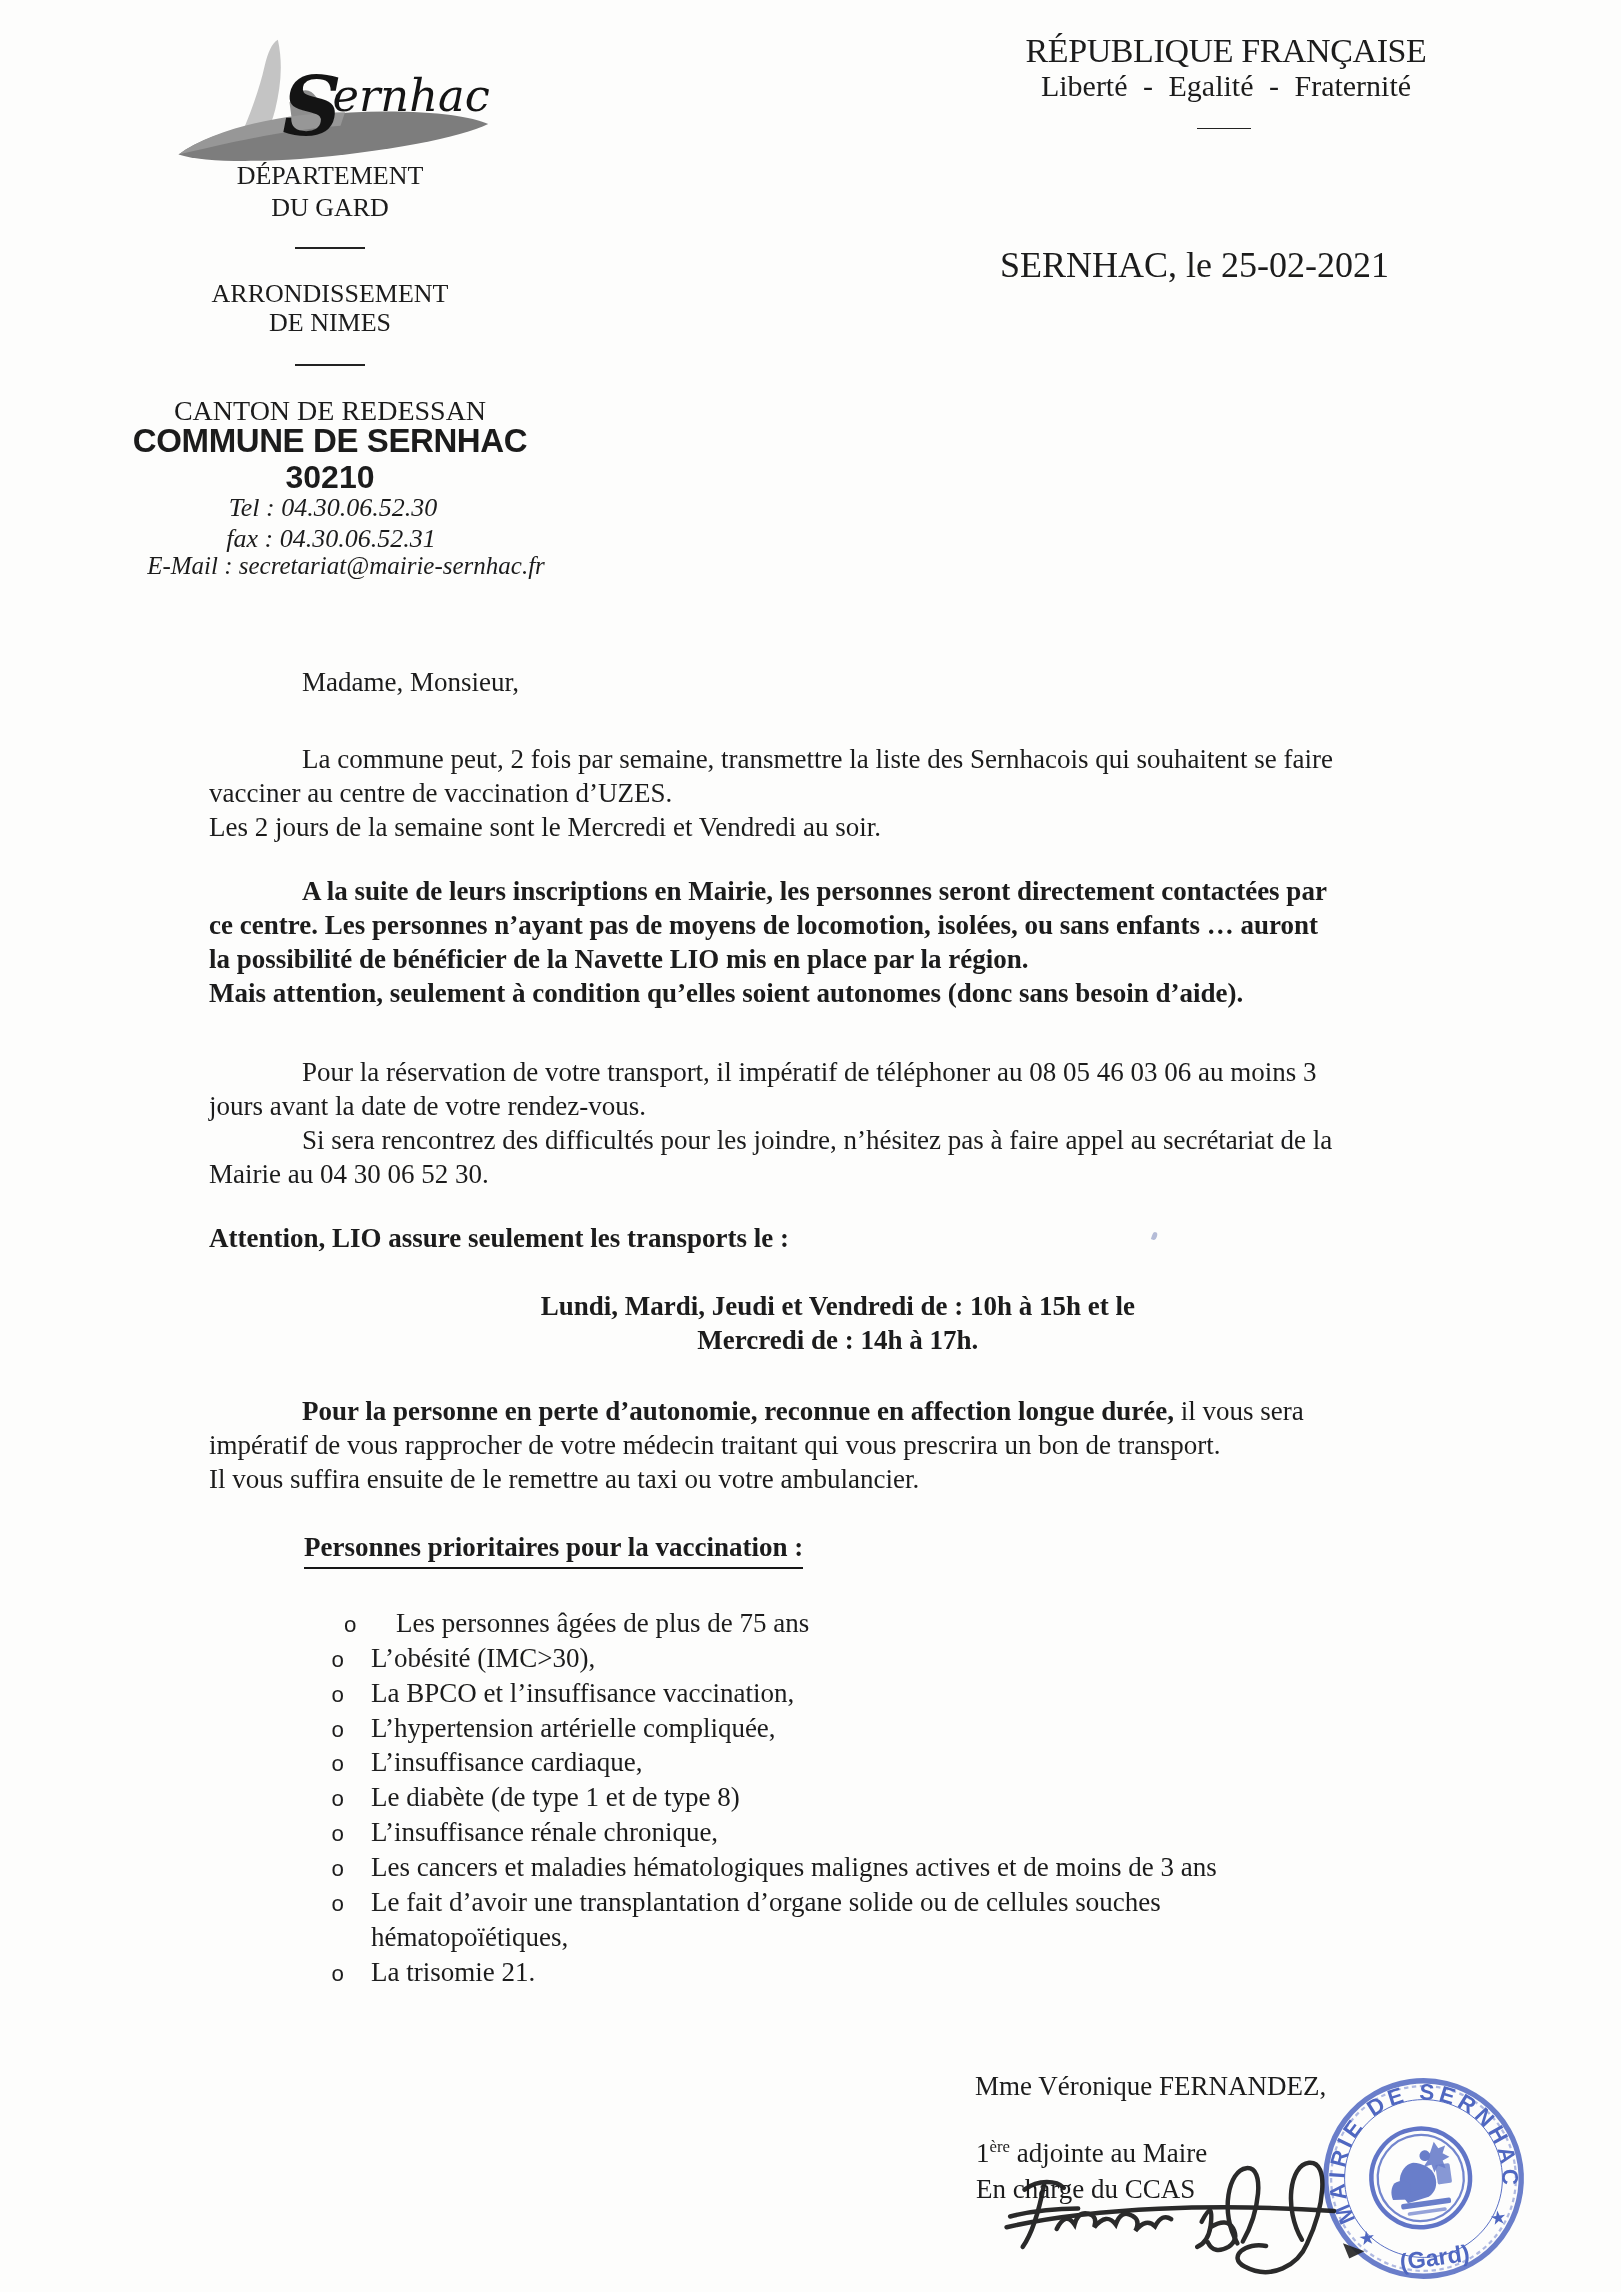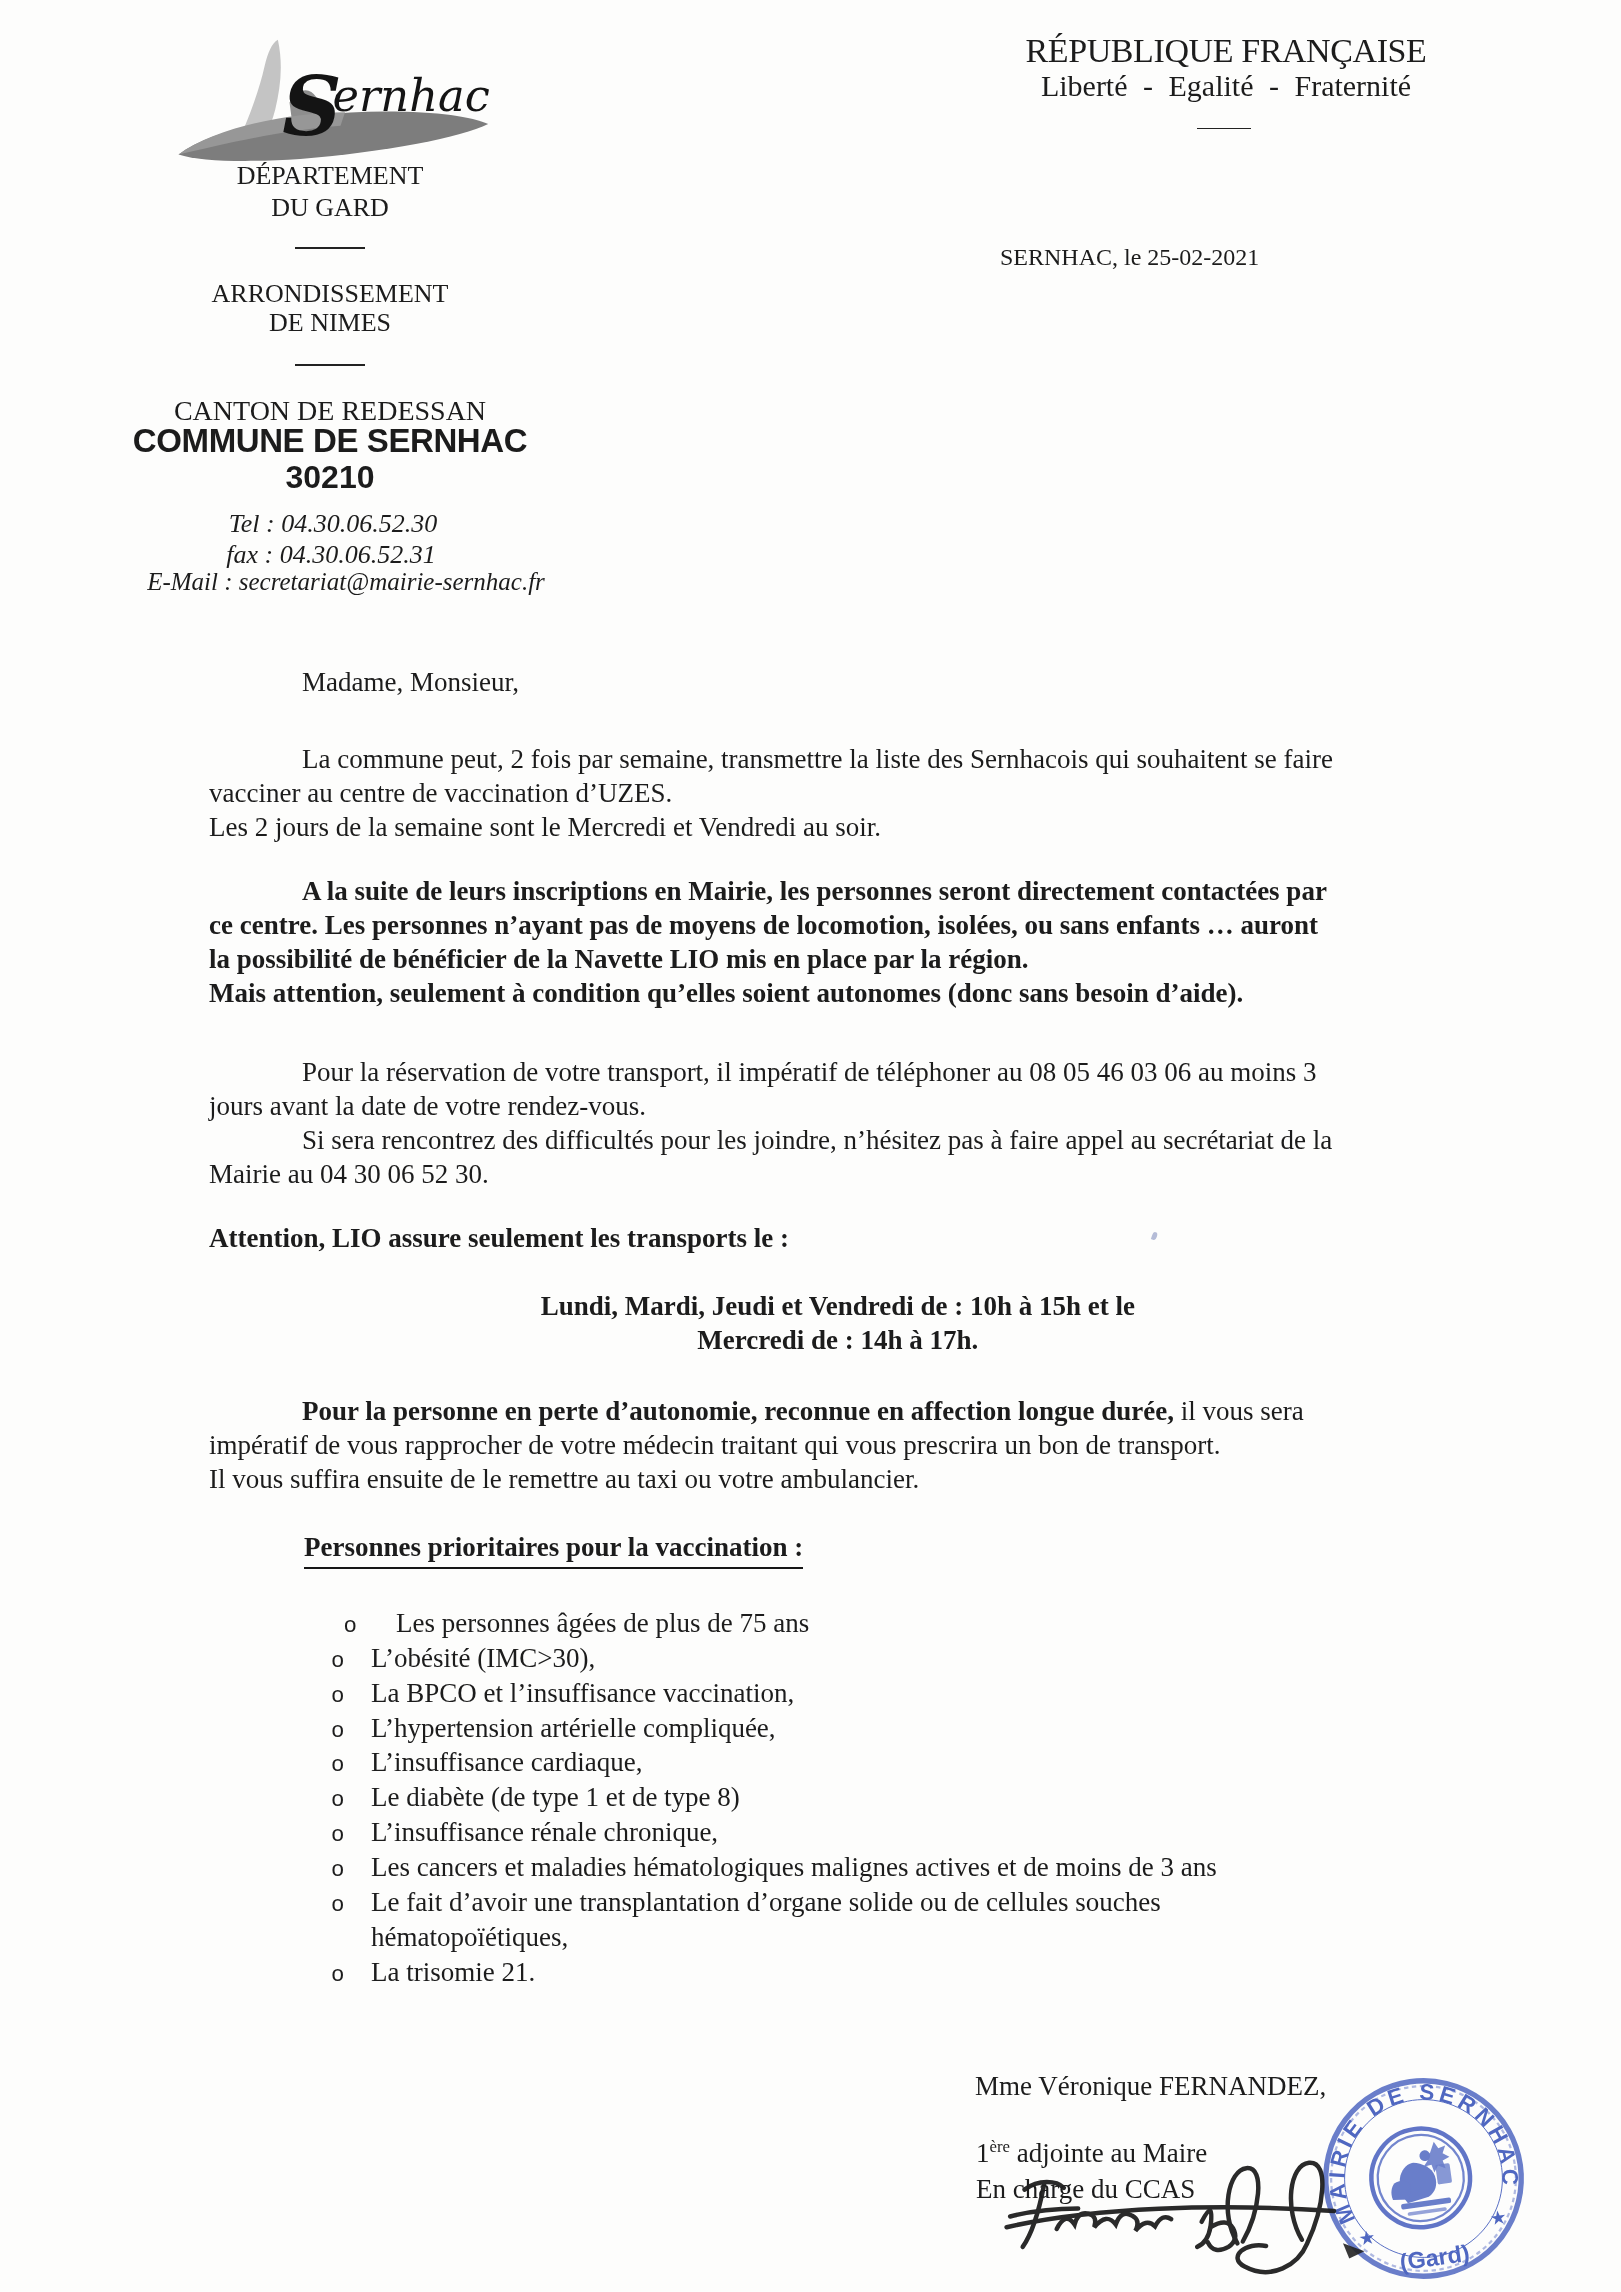--- a/index.html
+++ b/index.html
@@ -10,21 +10,21 @@
     margin:0 auto;
     background:#fdfdfc;
     overflow:hidden;
     font-family:"Liberation Serif", serif;
     color:#1c1c1c;
   }
   .abs{position:absolute;}
   .ser{font-family:"Liberation Serif", serif;}
   .sans{font-family:"Liberation Sans", sans-serif;}
   .b{font-weight:bold;}
-  .i{font-style:italic;margin-top:16px;}
+  .i{font-style:italic;}
   .ctr{transform:translateX(-50%);white-space:nowrap;}
   .nw{white-space:nowrap;}
   .hrbar{border-top:2.7px solid #222;height:0;}
   
   .col{left:209px;width:1229px;font-size:27px;line-height:34px;}
   .ind{text-indent:93px;}
   
   .li{position:absolute;left:331px;font-size:27px;line-height:35px;white-space:nowrap;}
   .li .mk{position:absolute;left:0;top:2.7px;font-family:"Liberation Mono",monospace;font-size:22.4px;}
   .li .tx{display:inline-block;padding-left:40px;text-align:right;}
@@ -64,21 +64,21 @@
   <div class="abs ctr ser" style="left:330px;top:395px;font-size:28px;">CANTON DE REDESSAN</div>
   <div class="abs ctr sans b" style="left:330px;top:422px;font-size:33px;letter-spacing:-0.4px;">COMMUNE DE SERNHAC</div>
   <div class="abs ctr sans b" style="left:330px;top:459px;font-size:32px;">30210</div>
   <div class="abs ctr ser i" style="left:333px;top:493px;font-size:26px;">Tel : 04.30.06.52.30</div>
   <div class="abs ctr ser i" style="left:331px;top:524px;font-size:26px;">fax : 04.30.06.52.31</div>
   <div class="abs ctr ser i" style="left:346px;top:552px;font-size:25px;">E-Mail : secretariat@mairie-sernhac.fr</div>
 
   <div class="abs ctr ser" style="left:1226px;top:32px;font-size:34px;letter-spacing:-0.4px;">RÉPUBLIQUE FRANÇAISE</div>
   <div class="abs ctr ser" style="left:1226px;top:69px;font-size:30px;word-spacing:8px;">Liberté - Egalité - Fraternité</div>
   <div class="abs hrbar" style="left:1197px;top:128px;width:54px;border-top-width:1.8px;"></div>
-  <div class="abs ser nw" style="left:1000px;top:244px;font-size:24px;">SERNHAC, le 25-02-2021</div>
+  <div class="abs ser nw" style="left:1000px;top:244px;font-size:36px;">SERNHAC, le 25-02-2021</div>
 
   <div class="abs ser nw" style="left:302px;top:667px;font-size:27px;">Madame, Monsieur,</div>
 
   <div class="abs col" style="top:742px;">
     <div class="ind">La commune peut, 2 fois par semaine, transmettre la liste des Sernhacois qui souhaitent se faire</div>
     <div>vacciner au centre de vaccination d’UZES.</div>
     <div>Les 2 jours de la semaine sont le Mercredi et Vendredi au soir.</div>
   </div>
 
   <div class="abs col b" style="top:874px;">

